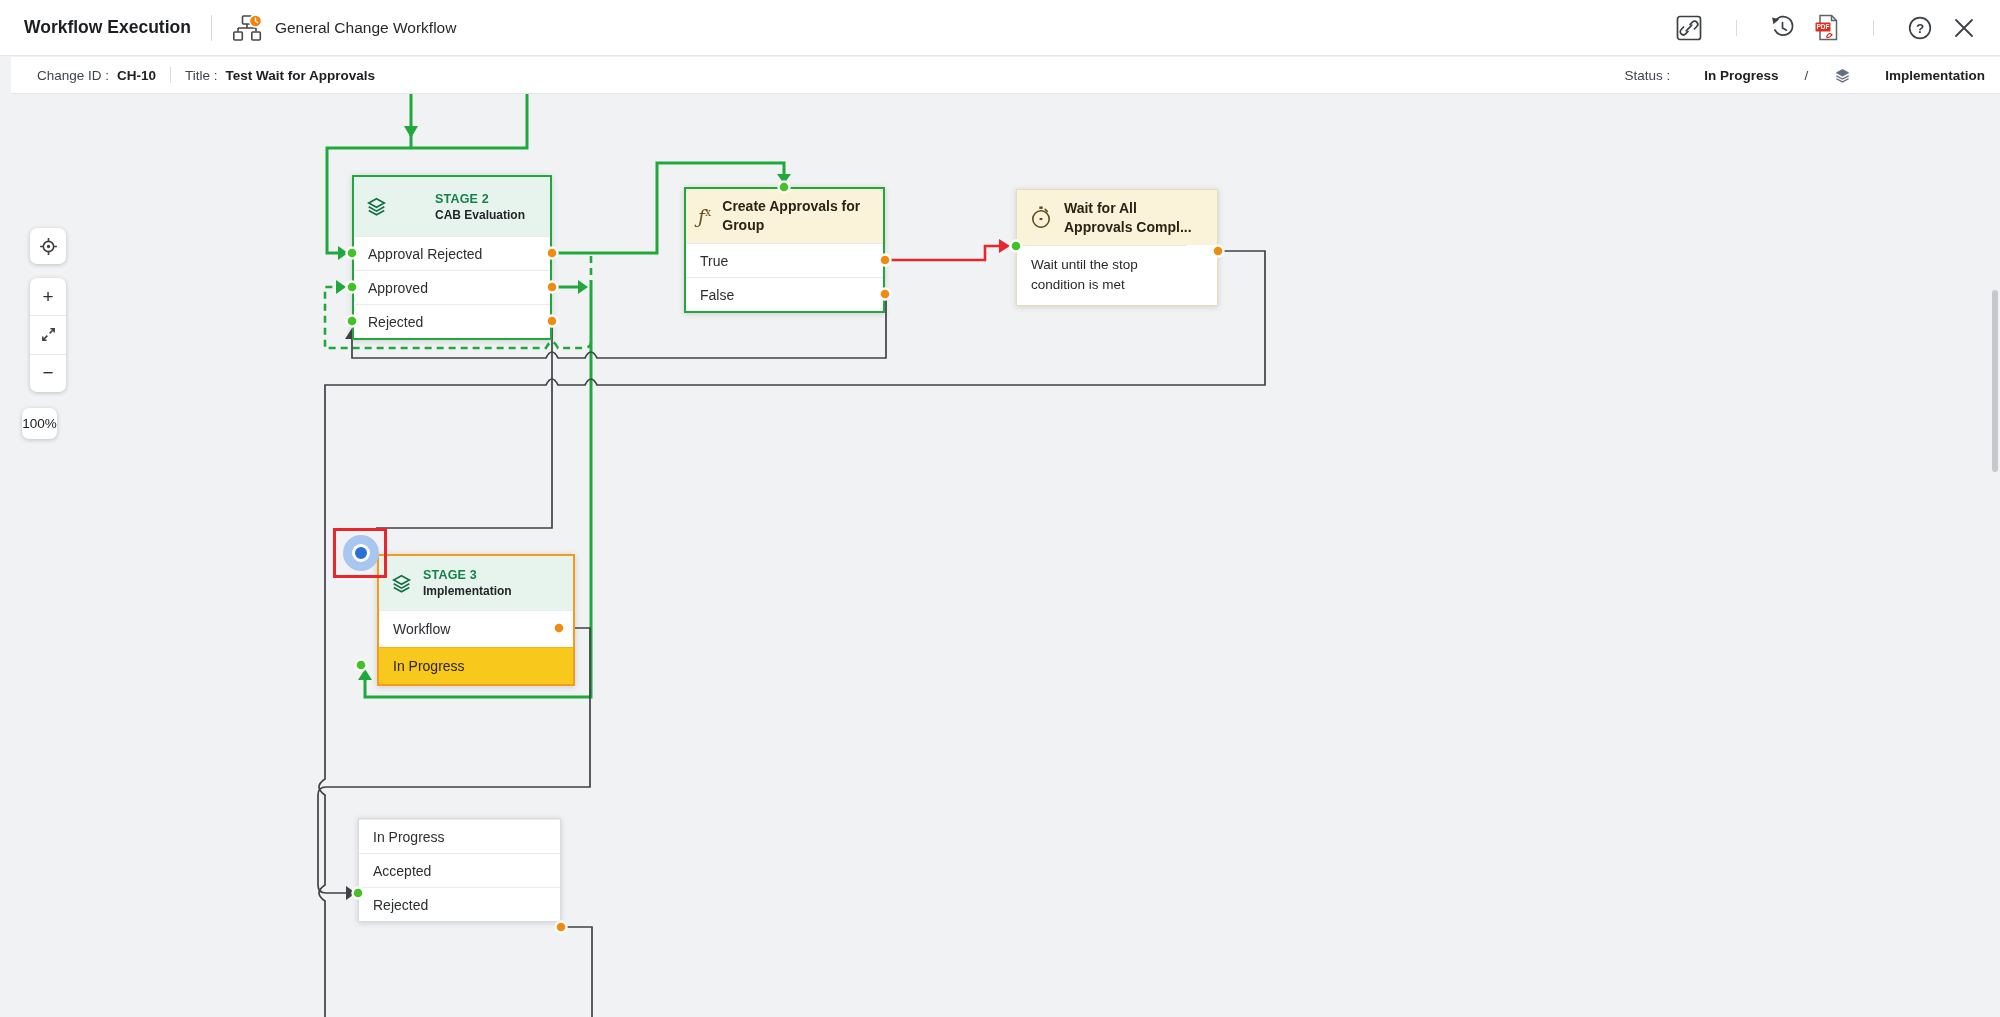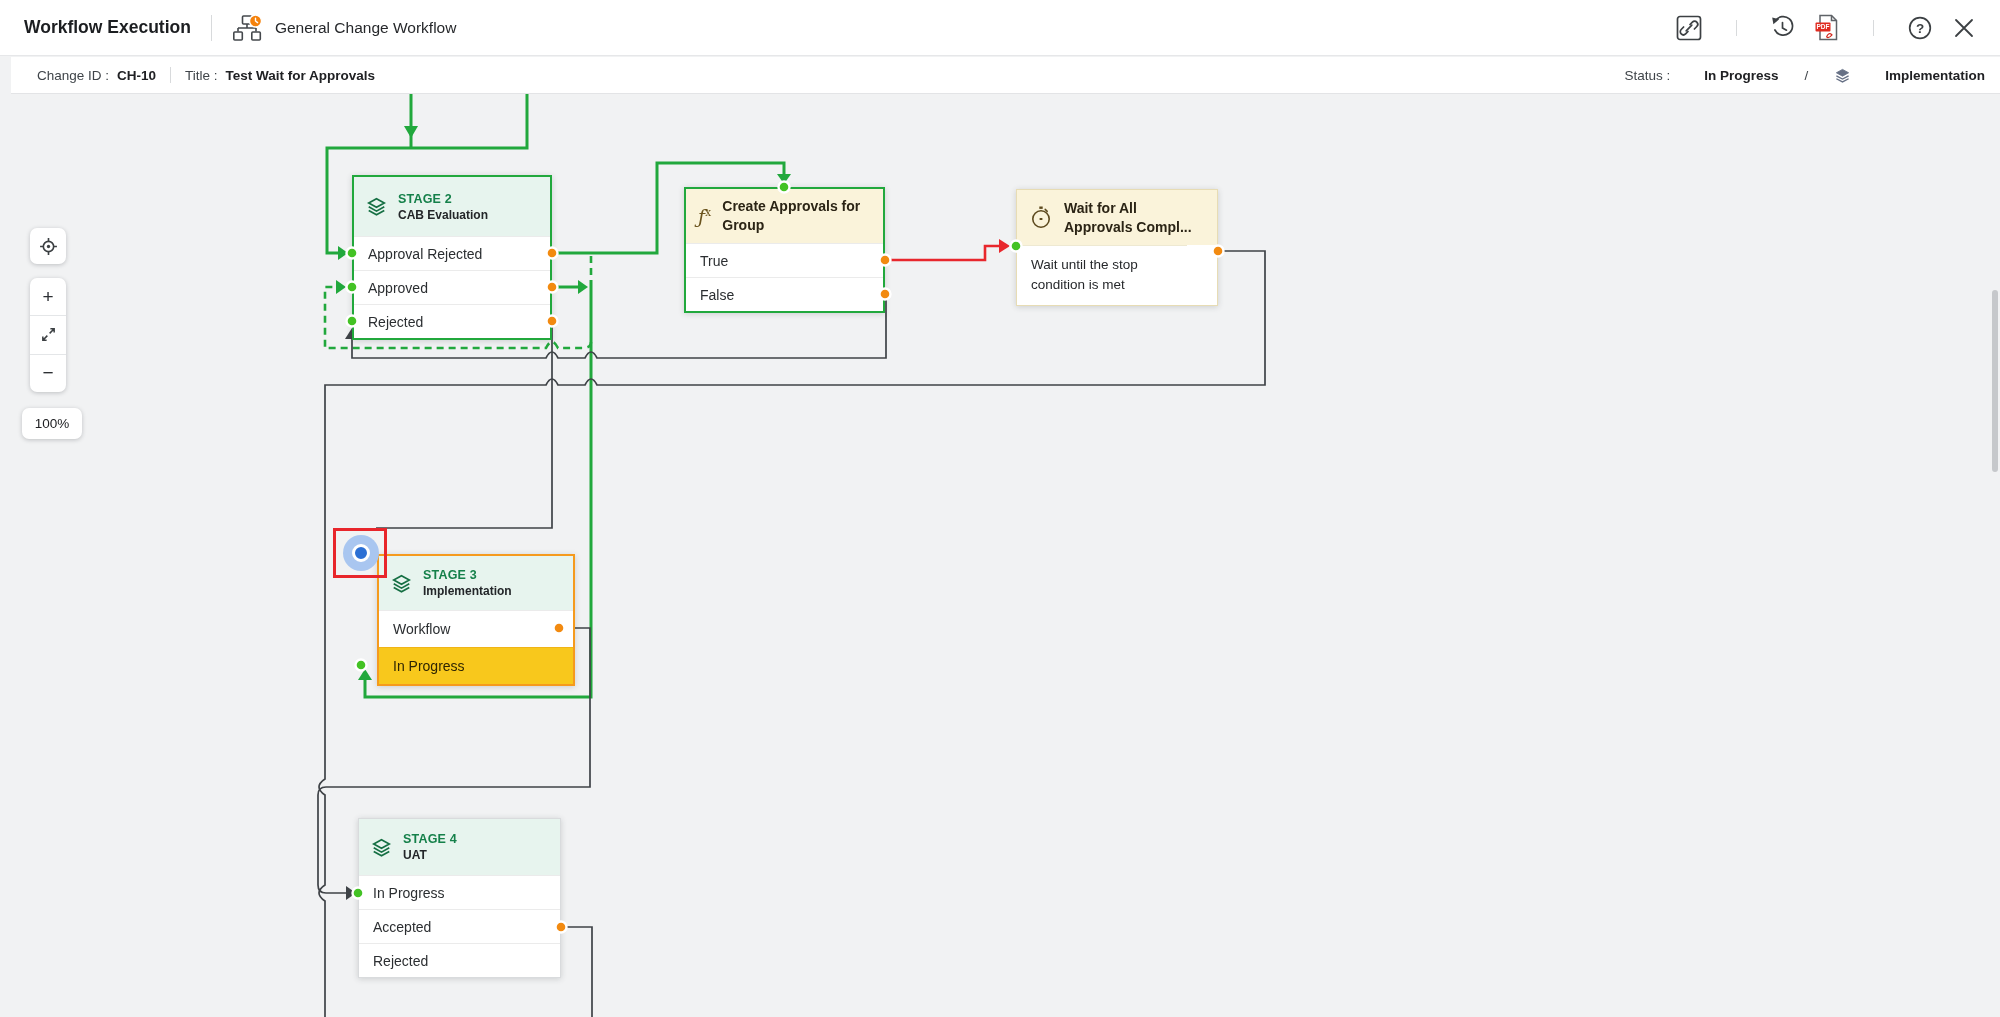--- a/index.html
+++ b/index.html
@@ -59,21 +59,21 @@
                   background:#2b6fd4; border:3px solid #fff; z-index:6; }
 
   
   .ctl { position:absolute; background:#fff; border-radius:7px; box-shadow:0 1px 4px rgba(40,45,50,.25); z-index:7; }
   .locate-btn { left:30px; top:228px; width:36px; height:36px; border:none; cursor:pointer;
                 display:flex; align-items:center; justify-content:center; }
   .zoom-group { left:30px; top:278px; width:36px; height:114px; display:flex; flex-direction:column; }
   .zoom-cell { flex:1; border:none; background:none; cursor:pointer; font-size:19px; color:#2c2f33;
                display:flex; align-items:center; justify-content:center; }
   .zoom-cell + .zoom-cell { border-top:1px solid #e4e6e8; }
-  .zoom-badge { left:22px; top:408px; width:60px; height:31px; display:flex; align-items:center;
+  .zoom-badge { left:22px; top:408px; width:35px; height:31px; display:flex; align-items:center;
                 justify-content:center; font-size:13.5px; color:#202124; }
 
   .scroll-thumb { position:absolute; right:2px; top:290px; width:6px; height:182px; background:#c6c8cb;
                   border-radius:3px; z-index:7; }
 
   .fx { font-family:"DejaVu Serif", serif; font-style:italic; font-size:19px; color:#6a531d; line-height:1; }
   .fx sub { font-size:11px; font-style:normal; }
 </style>
 </head>
 <body>
@@ -195,21 +195,21 @@
       <path d="M559 628 H590 V787 H326 Q318 787 318 795 V885 Q318 893 326 893 H346"></path>
       <path d="M561 927 H592 V1017"></path>
     </g>
     <g fill="#3f4347" stroke="none">
       <polygon points="345,339 359,339 352,328"></polygon>
       <polygon points="346,886 346,900 356,893"></polygon>
     </g>
   </svg>
 
   <div class="node green-border" style="left:352px; top:81px; width:200px;">
-    <div class="node-header stage-header" style="height:59px;">
+    <div class="node-header stage-header" style="height:59px;gap:37px;">
       <span class="hdr-icon">
         <svg width="21" height="21" viewBox="0 0 20 20">
           <path d="M10 2.6 L17.4 6.7 10 10.8 2.6 6.7 Z" fill="none" stroke="#156f43" stroke-width="1.6"></path>
           <path d="M2.6 10.3 L10 14.4 17.4 10.3" fill="none" stroke="#156f43" stroke-width="1.6"></path>
           <path d="M2.6 13.8 L10 17.9 17.4 13.8" fill="none" stroke="#156f43" stroke-width="1.6"></path>
         </svg>
       </span>
       <div>
         <div class="stage-label">STAGE 2</div>
         <div class="stage-name">CAB Evaluation</div>
@@ -256,33 +256,20 @@
       <div>
         <div class="stage-label">STAGE 3</div>
         <div class="stage-name">Implementation</div>
       </div>
     </div>
     <div class="node-row">Workflow</div>
     <div class="node-row active">In Progress</div>
   </div>
 
   <div class="node gray-border" style="left:358px; top:724px; width:203px;">
-    <div class="node-header stage-header" style="height:56px;">
-      <span class="hdr-icon">
-        <svg width="21" height="21" viewBox="0 0 20 20">
-          <path d="M10 2.6 L17.4 6.7 10 10.8 2.6 6.7 Z" fill="none" stroke="#156f43" stroke-width="1.6"></path>
-          <path d="M2.6 10.3 L10 14.4 17.4 10.3" fill="none" stroke="#156f43" stroke-width="1.6"></path>
-          <path d="M2.6 13.8 L10 17.9 17.4 13.8" fill="none" stroke="#156f43" stroke-width="1.6"></path>
-        </svg>
-      </span>
-      <div>
-        <div class="stage-label">STAGE 4</div>
-        <div class="stage-name">UAT</div>
-      </div>
-    </div>
     <div class="node-row">In Progress</div>
     <div class="node-row">Accepted</div>
     <div class="node-row">Rejected</div>
   </div>
 
   <svg class="layer ports" width="2000" height="1017" viewBox="0 0 2000 1017" style="top:-94px;">
     <g stroke="#fff" stroke-width="2.4" fill="#43c224">
       <circle cx="352" cy="253" r="5.5"></circle>
         <circle cx="352" cy="287" r="5.5"></circle>
         <circle cx="352" cy="321" r="5.5"></circle>

